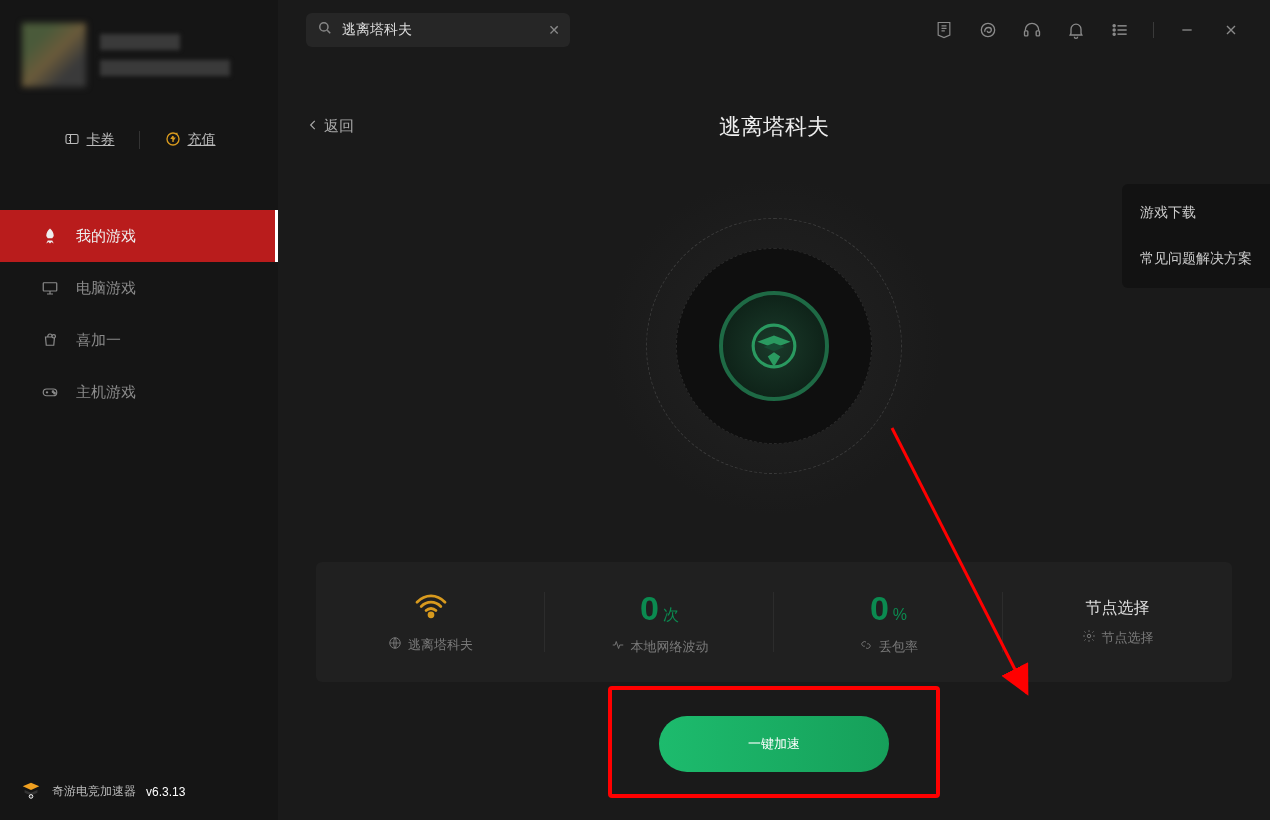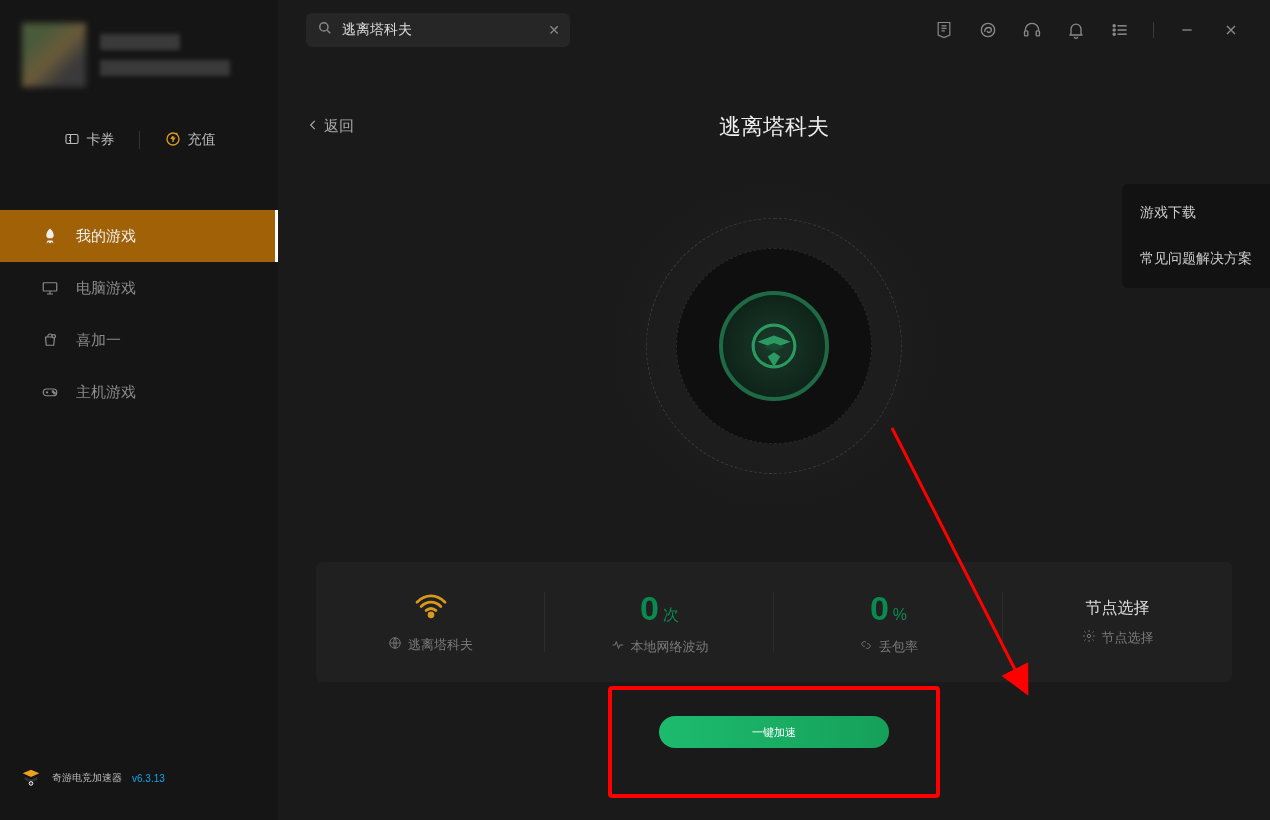--- a/index.html
+++ b/index.html
@@ -8,34 +8,34 @@
 
   
   .sidebar { width: 278px; background: #151515; display: flex; flex-direction: column; position: relative; }
   .profile { height: 110px; display: flex; align-items: center; padding: 0 22px; }
   .avatar { width: 64px; height: 64px; background: #2a3b2a; position: relative; overflow: hidden; filter: blur(3px); }
   .avatar::before { content:""; position:absolute; inset:0; background: linear-gradient(135deg,#4a5a3a 25%,#6a5a3a 50%,#3a3a3a 75%); }
   .profile-info { margin-left: 14px; }
   .profile-line1 { width: 80px; height: 16px; background: #3a3a3a; filter: blur(2px); }
   .profile-line2 { width: 130px; height: 16px; background: #3a3a3a; margin-top: 10px; filter: blur(2px); }
 
-  .mid-buttons { height: 60px; display: flex; align-items: center; justify-content: center; color: #bbb; font-size: 14px; }
+  .mid-buttons { height: 60px; display: flex; align-items: center; justify-content: center; color: #bbb; font-size: 14px; text-decoration: underline; }
   .mid-buttons .mb { display: flex; align-items: center; gap: 6px; cursor: pointer; }
   .mid-buttons .sep { width: 1px; height: 18px; background: #333; margin: 0 24px; }
   .mid-buttons .recharge-icon { color: #d89a1e; }
 
   .nav { margin-top: 40px; }
   .nav-item { height: 52px; display: flex; align-items: center; padding-left: 40px; gap: 16px; color: #8a8a8a; font-size: 15px; cursor: pointer; position: relative; }
-  .nav-item.active { background: #a16207; color: #eee; }
+  .nav-item.active { background: #b91c1c; color: #eee; }
   .nav-item.active::after { content:""; position:absolute; right:0; top:0; bottom:0; width:3px; background:#fff; }
   .nav-item .nav-icon { width: 20px; display:flex; justify-content:center; color:#8a8a8a; }
   .nav-item.active .nav-icon { color:#eee; }
 
-  .sidebar-footer { position:absolute; bottom:30px; left:20px; display:flex; align-items:center; gap:10px; font-size:10px; color:#bbb; }
-  .sidebar-footer .ver { color:#0ea5e9; }
+  .sidebar-footer { position:absolute; bottom:16px; left:20px; display:flex; align-items:center; gap:10px; font-size:12px; color:#bbb; }
+  .sidebar-footer .ver { color:#ffffff; }
 
   
   .main { flex:1; background:#1a1a1a; position:relative; }
 
   .topbar { height:60px; display:flex; align-items:center; padding:0 28px; }
   .search { width:264px; height:34px; background:#262626; border-radius:6px; display:flex; align-items:center; padding:0 10px; }
   .search input { flex:1; background:transparent; border:none; outline:none; color:#ddd; font-size:14px; font-family:inherit; }
   .search .s-icon { color:#888; margin-right:8px; }
   .search .clear { color:#888; cursor:pointer; font-size:14px; }
 
@@ -64,21 +64,21 @@
   .stat:not(:last-child)::after { content:""; position:absolute; right:0; top:30px; bottom:30px; width:1px; background:#2c2c2c; }
   .stat .big { font-size:34px; font-weight:600; color:#0b8a50; display:flex; align-items:baseline; gap:4px; }
   .stat .big .unit { font-size:16px; font-weight:400; }
   .stat .cap { color:#7a7a7a; font-size:13px; display:flex; align-items:center; gap:6px; }
   .stat .cap svg,.stat .cap .gicon { color:#7a7a7a; }
   .stat.region .region-title { font-size:16px; color:#ddd; }
   .wifi-icon { font-size:28px; color:#d89a1e; }
 
   
   .cta-wrap { display:flex; justify-content:center; margin-top:34px; position:relative; }
-  .cta { width:230px; height:32px; border-radius:999px; background:linear-gradient(90deg,#1dbb6d,#16a05a); color:#fff; font-size:11px; border:none; cursor:pointer; font-family:inherit; }
+  .cta { width:230px; height:56px; border-radius:999px; background:linear-gradient(90deg,#1dbb6d,#16a05a); color:#fff; font-size:13px; border:none; cursor:pointer; font-family:inherit; }
   .highlight-box { position:absolute; border:4px solid #f00; width:332px; height:112px; top:-30px; border-radius:4px; pointer-events:none; }
 
   
   .arrow-svg { position:absolute; top:418px; left:604px; pointer-events:none; }
 
   
   .ico { width:18px; height:18px; display:inline-block; }
 </style>
 </head>
 <body>

